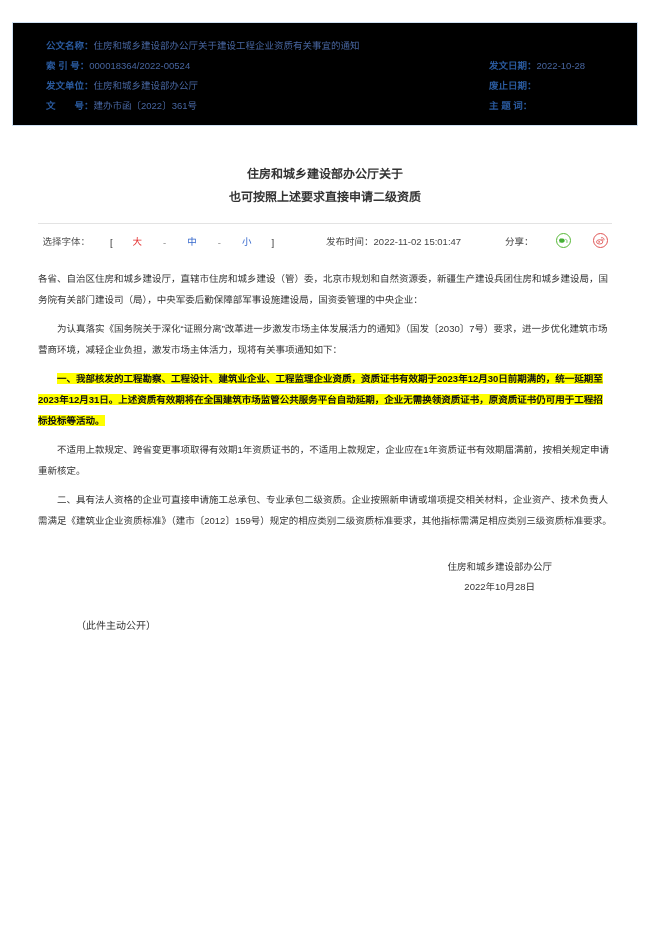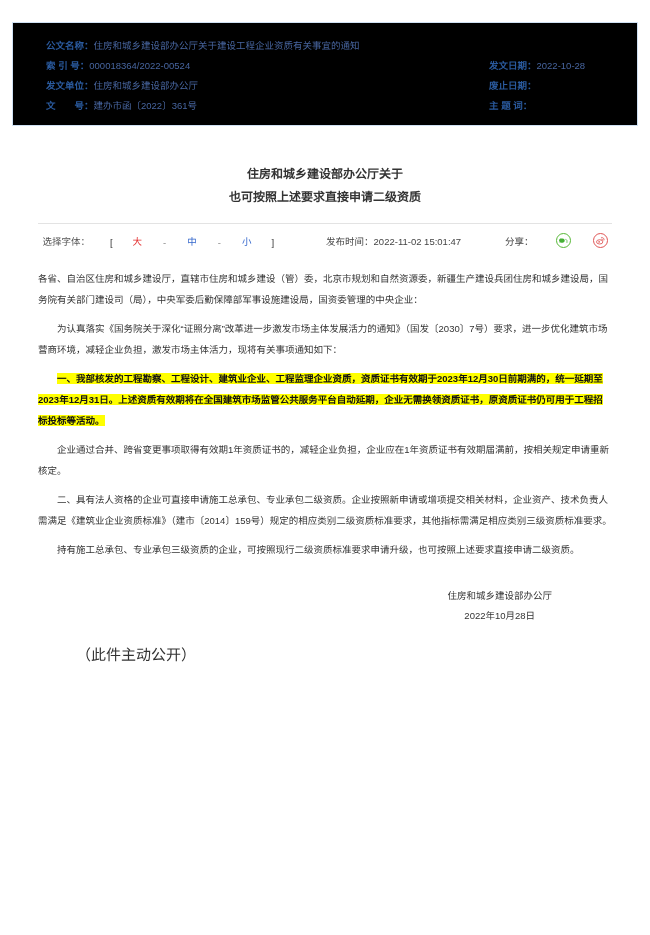--- a/index.html
+++ b/index.html
@@ -48,21 +48,21 @@
   .share-icon.wechat { border:1px solid #57b837; }
   .share-icon.weibo  { border:1px solid #e05555; }
   
   .doc-body { margin:20px 38px 0 38px; font-size:9.5px; line-height:21px; color:#333; }
   .para { text-indent:2em; margin-bottom:8px; }
   .para.no-indent { text-indent:0; }
   .hl-text { background:#ffff00; font-weight:bold; color:#111; }
   
   .signature { margin-top:26px; text-align:right; padding-right:60px; }
   .sig-inner { display:inline-block; text-align:center; line-height:20px; font-size:9.5px; color:#333; }
-  .footnote { margin:18px 38px 0 38px; font-size:15px; color:#333; }
+  .footnote { margin:18px 38px 0 38px; font-size:10px; color:#333; }
 </style>
 </head>
 <body>
 
 <div class="meta-box">
   <div class="m-col m-left">
     <div class="m-row">
       <span class="m-label">公文名称：</span><span class="m-value">住房和城乡建设部办公厅关于建设工程企业资质有关事宜的通知</span>
     </div>
     <div class="m-row">
@@ -119,23 +119,22 @@
       <circle cx="6" cy="10" r="1.2" fill="#e05555"></circle>
       <path d="M9.5 3.5c2.2-.2 4 1.4 3.8 3.6M9.8 5.8c1.1-.1 2 .7 1.9 1.8" fill="none" stroke="#e05555" stroke-width="1.1" stroke-linecap="round"></path>
     </svg>
   </span>
 </div>
 
 <div class="doc-body">
   <p class="para no-indent">各省、自治区住房和城乡建设厅，直辖市住房和城乡建设（管）委，北京市规划和自然资源委，新疆生产建设兵团住房和城乡建设局，国务院有关部门建设司（局），中央军委后勤保障部军事设施建设局，国资委管理的中央企业：</p>
   <p class="para">为认真落实《国务院关于深化“证照分离”改革进一步激发市场主体发展活力的通知》（国发〔2030〕7号）要求，进一步优化建筑市场营商环境，减轻企业负担，激发市场主体活力，现将有关事项通知如下：</p>
   <p class="para"><span class="hl-text">一、我部核发的工程勘察、工程设计、建筑业企业、工程监理企业资质，资质证书有效期于2023年12月30日前期满的，统一延期至2023年12月31日。上述资质有效期将在全国建筑市场监管公共服务平台自动延期，企业无需换领资质证书，原资质证书仍可用于工程招标投标等活动。</span></p>
-  <p class="para">企业通过合并、跨省变更事项取得有效期1年资质证书的，减轻企业负担，企业应在1年资质证书有效期届满前，按相关规定申请重新核定。</p>
-  <p class="para">二、具有法人资格的企业可直接申请施工总承包、专业承包二级资质。企业按照新申请或增项提交相关材料，企业资产、技术负责人需满足《建筑业企业资质标准》（建市〔2014〕159号）规定的相应类别二级资质标准要求，其他指标需满足相应类别三级资质标准要求。</p>
-  <p class="para">持有施工总承包、专业承包三级资质的企业，可按照现行二级资质标准要求申请升级，也可按照上述要求直接申请二级资质。</p>
+  <p class="para">不适用上款规定、跨省变更事项取得有效期1年资质证书的，不适用上款规定，企业应在1年资质证书有效期届满前，按相关规定申请重新核定。</p>
+  <p class="para">二、具有法人资格的企业可直接申请施工总承包、专业承包二级资质。企业按照新申请或增项提交相关材料，企业资产、技术负责人需满足《建筑业企业资质标准》（建市〔2012〕159号）规定的相应类别二级资质标准要求，其他指标需满足相应类别三级资质标准要求。</p>
 
   <div class="signature">
     <span class="sig-inner">
       <div>住房和城乡建设部办公厅</div>
       <div>2022年10月28日</div>
     </span>
   </div>
 
   <div class="footnote">（此件主动公开）</div>
 </div>

